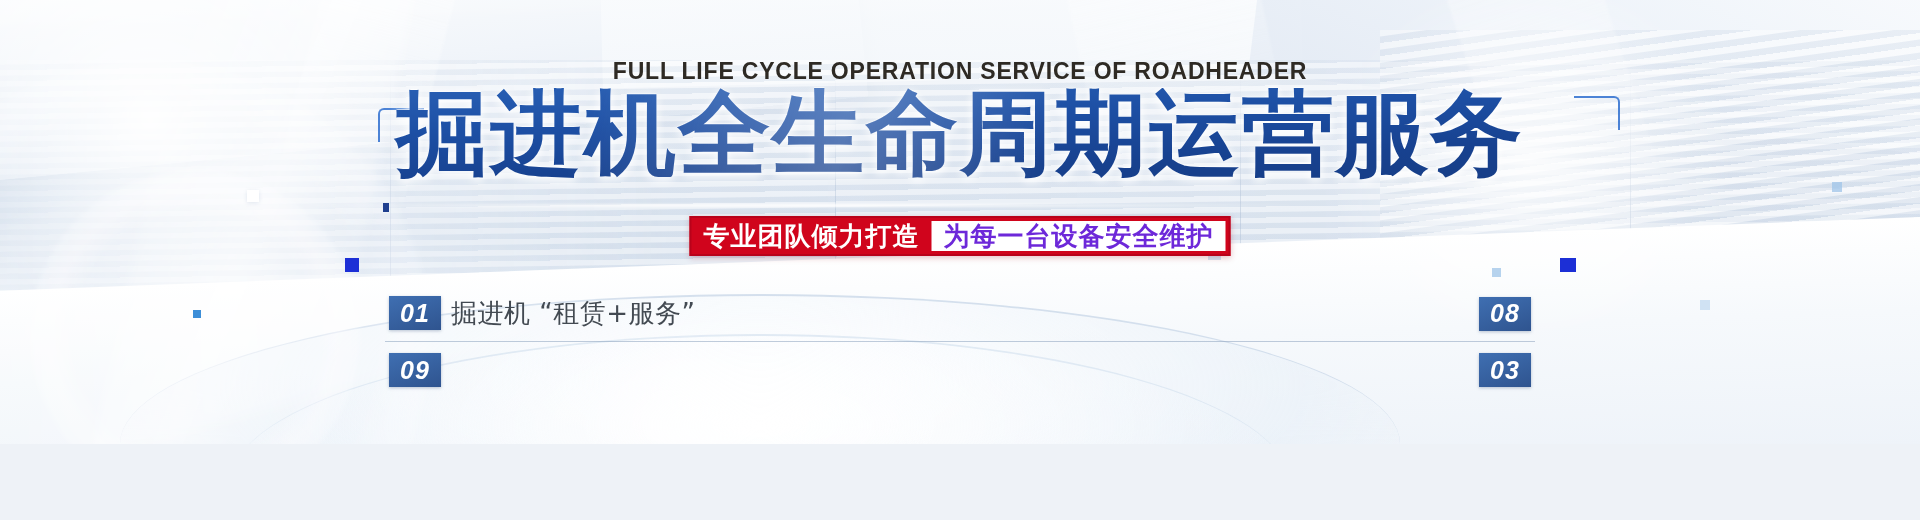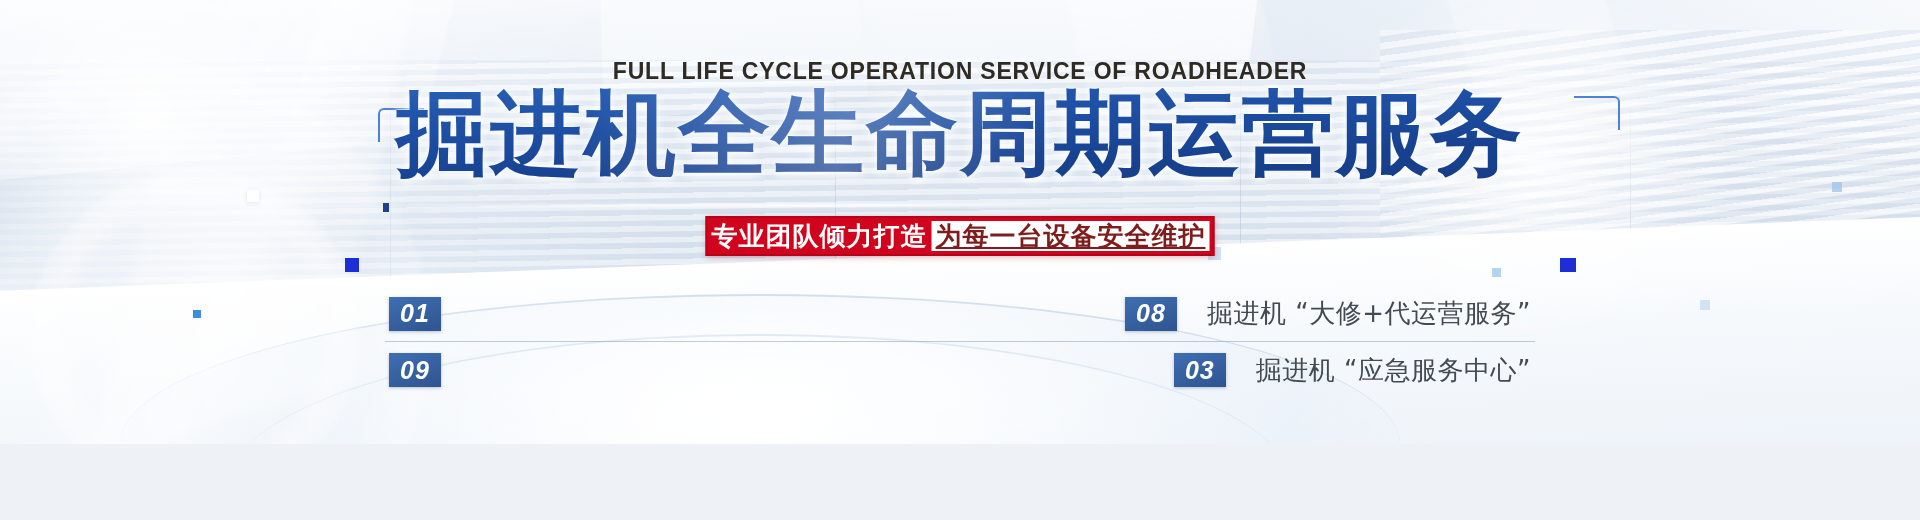--- a/index.html
+++ b/index.html
@@ -178,35 +178,35 @@
   .redbar{
     position:absolute; top:216px; left:50%; transform:translateX(-50%);
     display:flex; align-items:stretch;
     background:#d0041c; border:2px solid #b9021a;
     height:40px; box-shadow:0 2px 6px rgba(150,20,35,.25);
   }
   .redbar .part{
     display:flex; align-items:center; justify-content:center;
     font-family:"DejaVu Sans","Liberation Sans",sans-serif;
     font-weight:bold; font-size:26px; letter-spacing:1px;
-    padding:0 4px;
+    padding:0 12px;
   }
   .redbar .left-part{ color:#ffffff; }
-  .redbar .right-part{ color:#7f1d1d; background:#ffffff; margin:3px 3px 3px 0;text-decoration:underline; }
+  .redbar .right-part{ color:#6d28d9; background:#ffffff; margin:3px 3px 3px 0; }
 
   .list{
     position:absolute; top:286px; left:50%; transform:translateX(-50%);
     width:1150px;
   }
   .row{
     display:flex; align-items:center; justify-content:space-between;
     height:56px; padding:0 4px;
   }
   .row.top{ border-bottom:1px solid rgba(140,162,190,.55); }
-  .item{ display:flex; align-items:center; gap:30px; }
+  .item{ display:flex; align-items:flex-start; gap:10px; }
   .num{
     display:flex; align-items:center; justify-content:center;
     width:52px; height:34px;
     background:linear-gradient(160deg,#3f6fb2,#2f548f);
     color:#ffffff; font-style:italic; font-weight:bold; font-size:25px;
     letter-spacing:1px;
     font-family:"Liberation Sans","DejaVu Sans",sans-serif;
     box-shadow:0 1px 3px rgba(60,88,130,.35);
   }
   .item-label{
@@ -272,31 +272,30 @@
 
     <div class="redbar">
       <div class="part left-part">专业团队倾力打造</div>
       <div class="part right-part">为每一台设备安全维护</div>
     </div>
 
     <div class="list">
       <div class="row top">
         <div class="item">
           <span class="num">01</span>
+          <span class="item-label">掘进机 “租赁+服务”</span>
         </div>
         <div class="item">
           <span class="num">08</span>
-          <span class="item-label">掘进机 “大修+代运营服务”</span>
         </div>
       </div>
       <div class="row">
         <div class="item">
           <span class="num">09</span>
         </div>
         <div class="item">
           <span class="num">03</span>
-          <span class="item-label">掘进机 “应急服务中心”</span>
         </div>
       </div>
     </div>
 
   </div>
 </div>
 
 </body></html>

